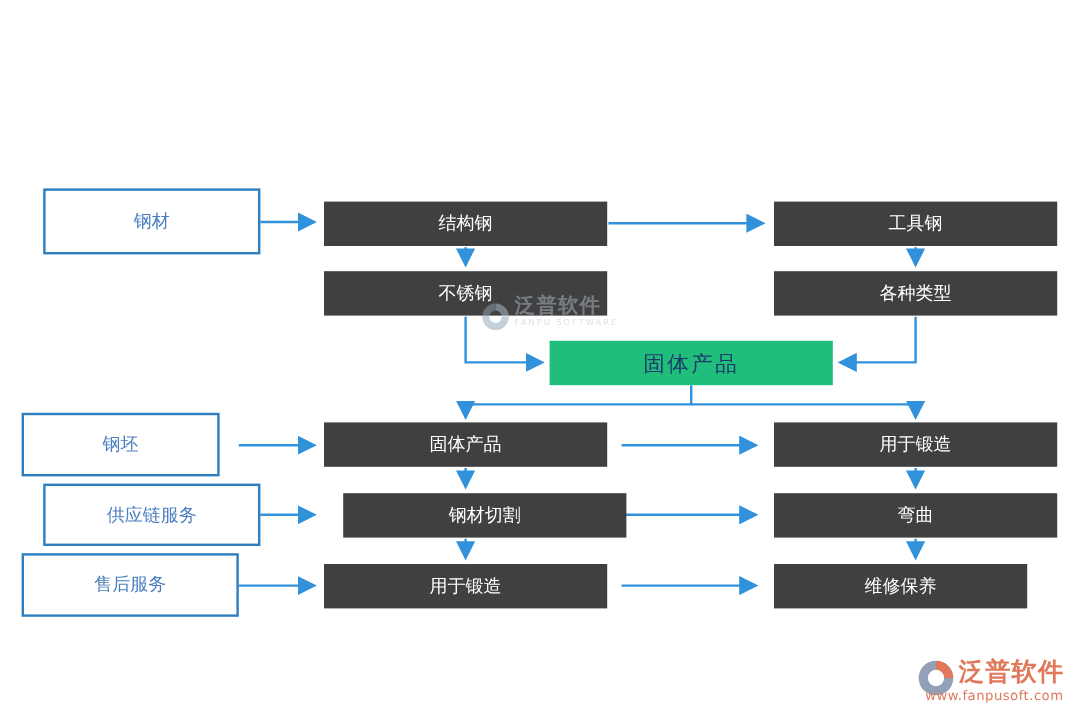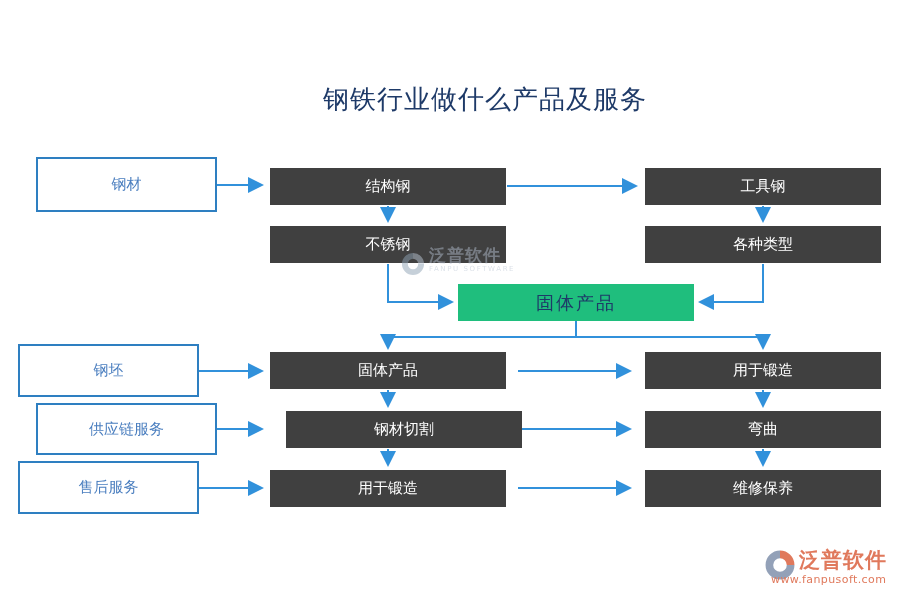--- a/index.html
+++ b/index.html
@@ -43,21 +43,20 @@
   .f-glyph{width:34px;height:36px;}
   .f-text{margin-left:2px;}
   .f-brand{font-size:21px;font-weight:bold;color:#E0795C;letter-spacing:1px;line-height:26px;}
   .f-url{font-size:11px;color:#E0795C;line-height:13px;margin-left:-28px;letter-spacing:0.4px;}
 </style>
 </head>
 <body>
 
 <div class="canvas">
 
-  <div class="title">钢铁行业做什么产品及服务</div>
 
   <svg class="arrows" width="900" height="600" viewBox="0 0 900 600">
     <defs>
       <marker id="ah" markerWidth="9" markerHeight="8" refX="7" refY="4" orient="auto">
         <path d="M0,0 L8,4 L0,8 Z" fill="#3191DB"></path>
       </marker>
     </defs>
     <g stroke="#3191DB" stroke-width="2" fill="none">
       <line x1="199" y1="185" x2="262" y2="185" marker-end="url(#ah)"></line>
       <line x1="507" y1="186" x2="636" y2="186" marker-end="url(#ah)"></line>
@@ -74,35 +73,35 @@
       <line x1="388" y1="449" x2="388" y2="465" marker-end="url(#ah)"></line>
       <line x1="518" y1="371" x2="630" y2="371" marker-end="url(#ah)"></line>
       <line x1="518" y1="429" x2="630" y2="429" marker-end="url(#ah)"></line>
       <line x1="518" y1="488" x2="630" y2="488" marker-end="url(#ah)"></line>
       <line x1="763" y1="390" x2="763" y2="406" marker-end="url(#ah)"></line>
       <line x1="763" y1="449" x2="763" y2="465" marker-end="url(#ah)"></line>
     </g>
   </svg>
 
   <div class="node white" style="left:36px;top:157px;width:181px;height:55px">钢材</div>
-  <div class="node white" style="left:18px;top:344px;width:181px;height:53px">钢坯</div>
+  <div class="node white" style="left:18px;top:344px;width:165px;height:53px">钢坯</div>
   <div class="node white" style="left:36px;top:403px;width:181px;height:52px">供应链服务</div>
   <div class="node white" style="left:18px;top:461px;width:181px;height:53px">售后服务</div>
 
   <div class="node blue" style="left:270px;top:168px;width:236px;height:37px">结构钢</div>
   <div class="node blue" style="left:270px;top:226px;width:236px;height:37px">不锈钢</div>
   <div class="node blue" style="left:270px;top:352px;width:236px;height:37px">固体产品</div>
   <div class="node blue" style="left:286px;top:411px;width:236px;height:37px">钢材切割</div>
   <div class="node blue" style="left:270px;top:470px;width:236px;height:37px">用于锻造</div>
 
   <div class="node blue" style="left:645px;top:168px;width:236px;height:37px">工具钢</div>
   <div class="node blue" style="left:645px;top:226px;width:236px;height:37px">各种类型</div>
   <div class="node blue" style="left:645px;top:352px;width:236px;height:37px">用于锻造</div>
   <div class="node blue" style="left:645px;top:411px;width:236px;height:37px">弯曲</div>
-  <div class="node blue" style="left:645px;top:470px;width:236px;height:37px">维修保养</div>
+  <div class="node blue" style="left:645px;top:470px;width:211px;height:37px">维修保养</div>
 
   <div class="node green" style="left:458px;top:284px;width:236px;height:37px">固体产品</div>
 
   <div class="watermark">
     <svg class="wm-glyph" viewBox="0 0 40 40">
       <path d="M20 3 A17 17 0 1 0 37 20 L28 20 A8 8 0 1 1 20 12 Z" fill="#8fa3b5"></path>
       <path d="M20 3 A17 17 0 0 1 37 20 L28 20 A8 8 0 0 0 20 12 Z" fill="#b9c4d2"></path>
     </svg>
     <div class="wm-text">
       <div class="wm-brand">泛普软件</div>

